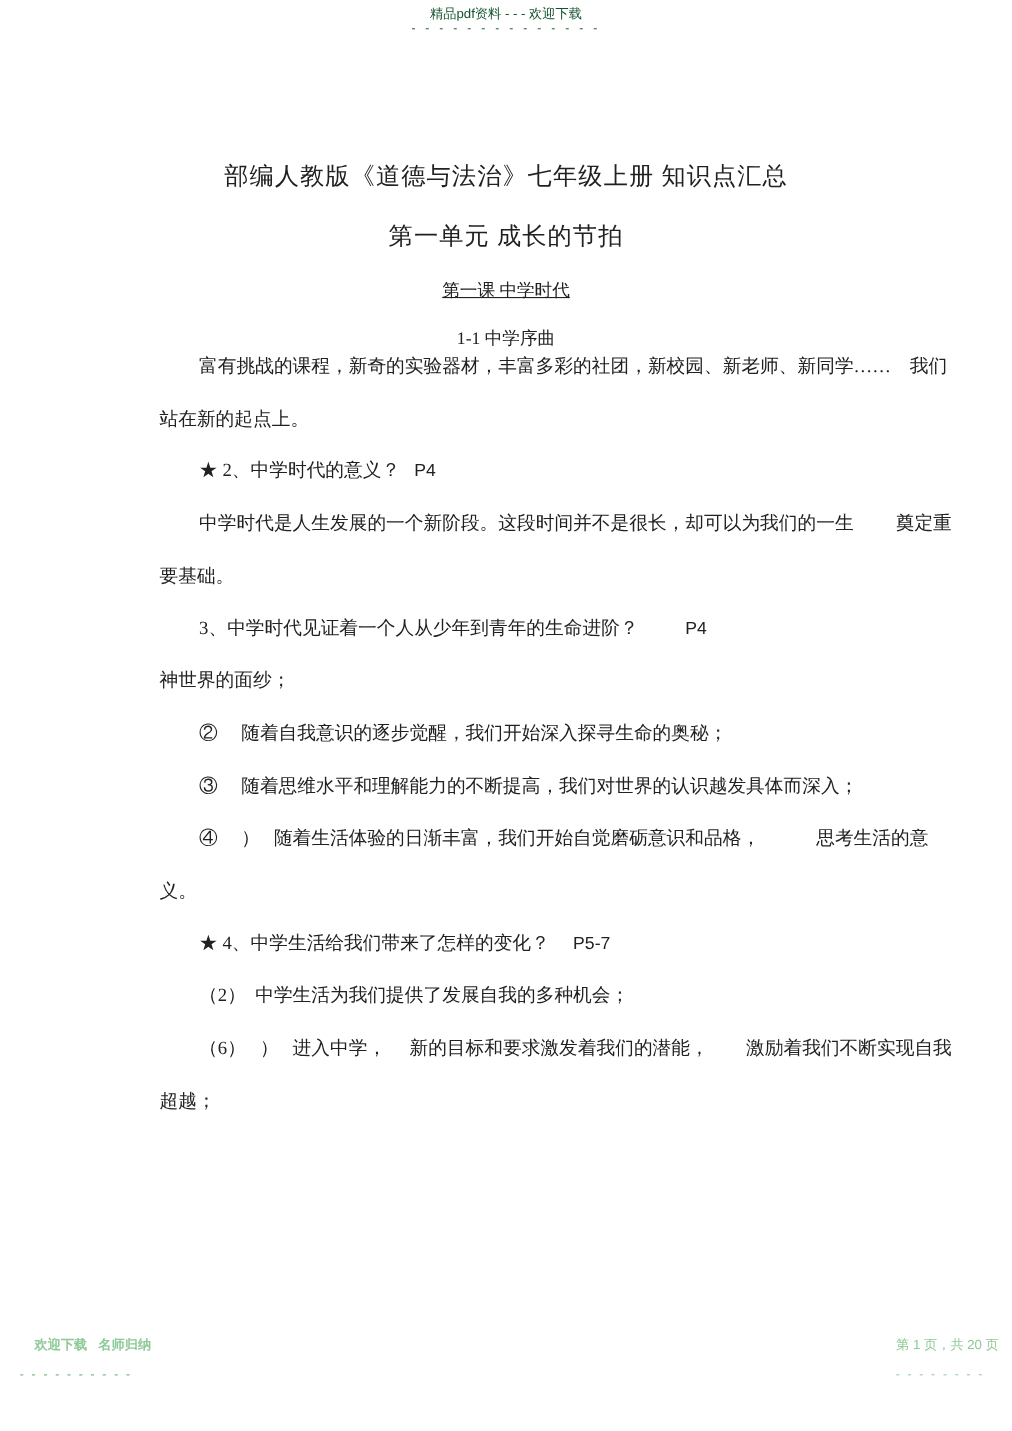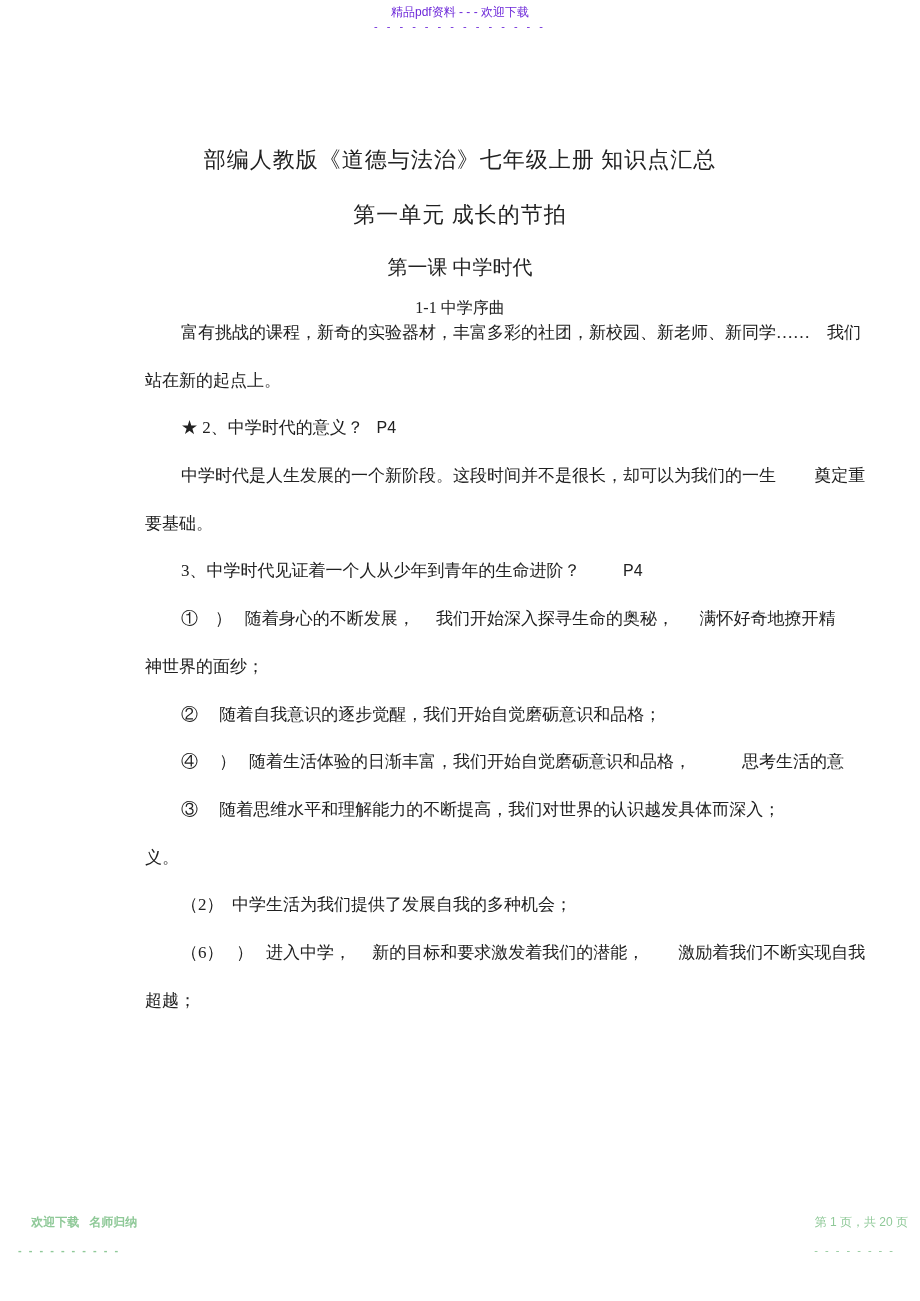--- a/index.html
+++ b/index.html
@@ -9,33 +9,33 @@
     height:1301px;
     background:#ffffff;
     font-family:"Liberation Serif", serif;
     color:#212121;
     overflow:hidden;
   }
   
   .watermark-top {
     position:absolute; top:5px; left:0; right:0;
     text-align:center;
-    color:#6d28d9;
+    color:#14532d;
     font-size:12px; line-height:14px;
     font-family:"Liberation Sans", sans-serif;
   }
   .watermark-top .dashes { display:block; letter-spacing:3px; font-size:11px; }
   
   .h-abs {
     position:absolute; left:0; right:0;
     text-align:center; margin:16px; font-weight:400;
   }
   .doc-title     { top:129px; font-size:22px; letter-spacing:1px; }
   .unit-heading  { top:184px; font-size:22px; letter-spacing:1px; }
-  .lesson-heading{ top:238px; font-size:20px; }
+  .lesson-heading{ top:238px; font-size:16px;text-decoration:underline; }
   .section-heading{ top:282px; font-size:16px; }
   
   .body-lines {
     position:absolute; top:309px; left:145px; width:655px;
     font-size:17px;
   }
   .line { height:47.7px; line-height:47.7px; white-space:pre; }
   .line.indent { padding-left:36px; }
   .ref { font-family:"Liberation Sans", sans-serif; font-size:16px; }
   
@@ -65,26 +65,26 @@
   <h3 class="h-abs lesson-heading">第一课  中学时代</h3>
   <h4 class="h-abs section-heading">1-1  中学序曲</h4>
 
   <div class="body-lines">
       <div class="line indent"><span>富有挑战的课程，新奇的实验器材，丰富多彩的社团，新校园、新老师、新同学……    我们</span></div>
       <div class="line"><span>站在新的起点上。</span></div>
       <div class="line indent"><span>★ 2、中学时代的意义？   </span><span class="ref">P4</span></div>
       <div class="line indent"><span>中学时代是人生发展的一个新阶段。这段时间并不是很长，却可以为我们的一生         奠定重</span></div>
       <div class="line"><span>要基础。</span></div>
       <div class="line indent"><span>3、中学时代见证着一个人从少年到青年的生命进阶？          </span><span class="ref">P4</span></div>
-      <div class="line indent"><span>①    ）   随着身心的不断发展，     我们开始深入探寻生命的奥秘，      满怀好奇地撩开精</span></div>
       <div class="line"><span>神世界的面纱；</span></div>
-      <div class="line indent"><span>②     随着自我意识的逐步觉醒，我们开始自觉磨砺意识和品格；</span></div>
+      <div class="line indent"><span>②     随着自我意识的逐步觉醒，我们开始深入探寻生命的奥秘；</span></div>
+      <div class="line indent"><span>③     随着思维水平和理解能力的不断提高，我们对世界的认识越发具体而深入；</span></div>
       <div class="line indent"><span>④     ）   随着生活体验的日渐丰富，我们开始自觉磨砺意识和品格，            思考生活的意</span></div>
-      <div class="line indent"><span>③     随着思维水平和理解能力的不断提高，我们对世界的认识越发具体而深入；</span></div>
       <div class="line"><span>义。</span></div>
+      <div class="line indent"><span>★ 4、中学生活给我们带来了怎样的变化？     </span><span class="ref">P5-7</span></div>
       <div class="line indent"><span>（2）  中学生活为我们提供了发展自我的多种机会；</span></div>
       <div class="line indent"><span>（6）   ）   进入中学，     新的目标和要求激发着我们的潜能，        激励着我们不断实现自我</span></div>
       <div class="line"><span>超越；</span></div>
     </div>
 
   <div class="footer-left">
     <span>欢迎下载   名师归纳</span>
     <span class="dashes">- - - - - - - - - -</span>
   </div>
 

